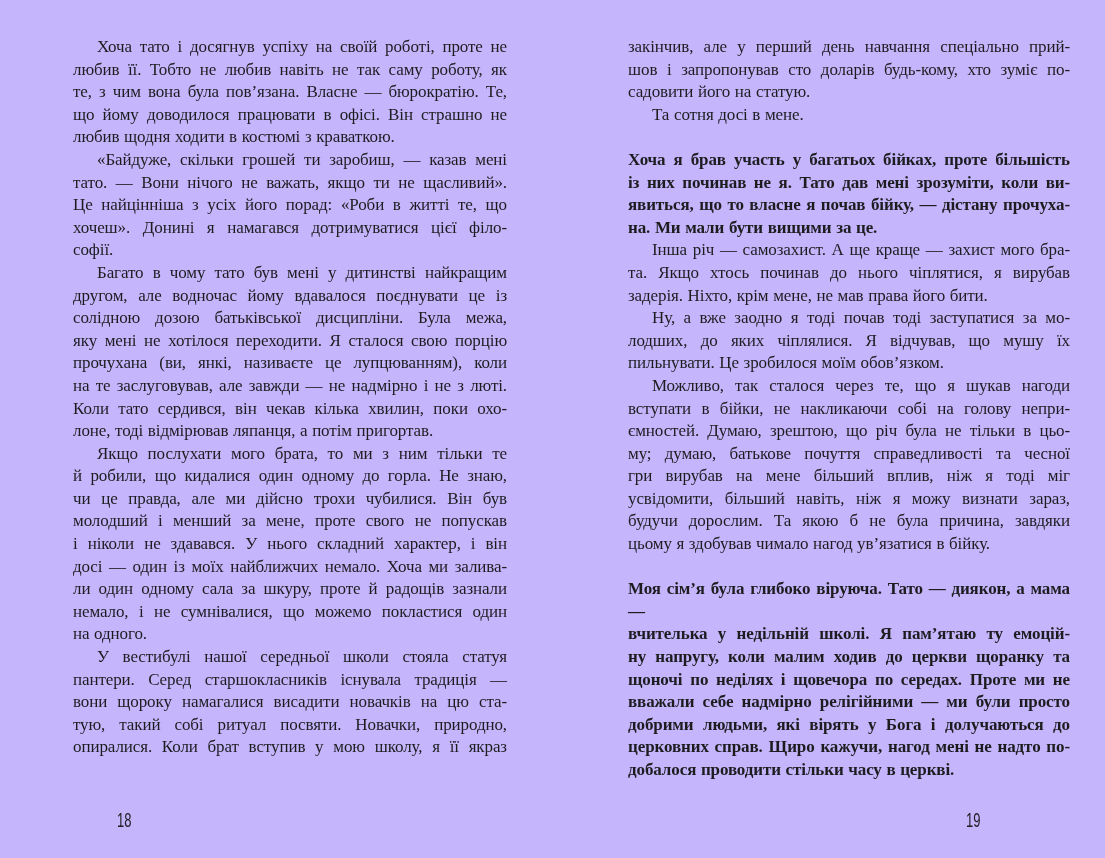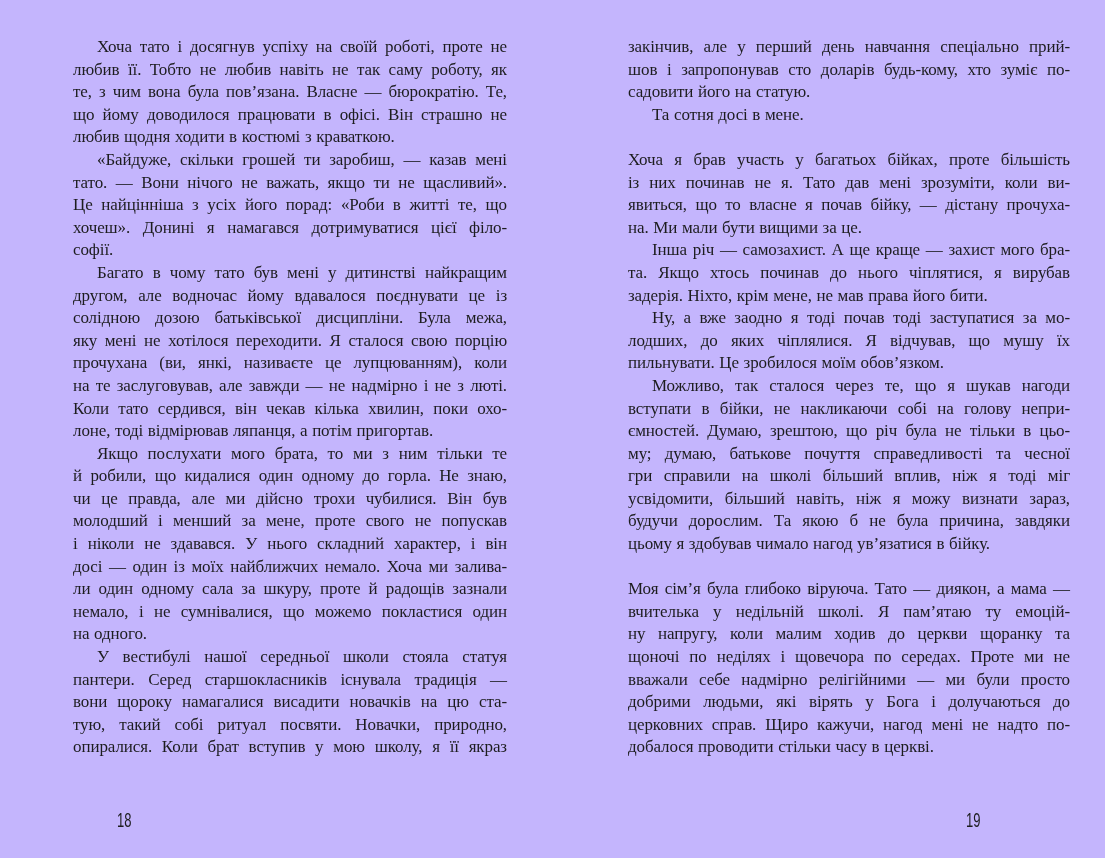--- a/index.html
+++ b/index.html
@@ -21,21 +21,21 @@
     position: absolute;
     top: 36px;
     font-size: 17px;
     line-height: 22.6px;
     letter-spacing: -0.1px;
     word-spacing: 0.5px;
   }
   .textblock.left  { left: 73px;  width: 434px; }
   .textblock.right { left: 628px; width: 442px; }
   .para { margin: 0; padding: 0; }
-  .para.gap { margin-top: 22.6px; }
+  .para.gap { margin-top: 22.6px; font-weight: bold; }
   .para.indent .line:first-child { text-indent: 24px; }
   .line {
     text-align: justify;
     text-align-last: justify;
   }
   .line.lastline {
     text-align-last: left;
   }
   .pagenum {
     position: absolute;
@@ -120,21 +120,21 @@
       <div class="para indent">
         <div class="line">Ну, а вже заодно я тоді почав тоді заступатися за мо-</div>
         <div class="line">лодших, до яких чіплялися. Я відчував, що мушу їх</div>
         <div class="line lastline">пильнувати. Це зробилося моїм обов’язком.</div>
       </div>
       <div class="para indent">
         <div class="line">Можливо, так сталося через те, що я шукав нагоди</div>
         <div class="line">вступати в бійки, не накликаючи собі на голову непри-</div>
         <div class="line">ємностей. Думаю, зрештою, що річ була не тільки в цьо-</div>
         <div class="line">му; думаю, батькове почуття справедливості та чесної</div>
-        <div class="line">гри справили на школі більший вплив, ніж я тоді міг</div>
+        <div class="line">гри вирубав на мене більший вплив, ніж я тоді міг</div>
         <div class="line">усвідомити, більший навіть, ніж я можу визнати зараз,</div>
         <div class="line">будучи дорослим. Та якою б не була причина, завдяки</div>
         <div class="line lastline">цьому я здобував чимало нагод ув’язатися в бійку.</div>
       </div>
       <div class="para gap">
         <div class="line">Моя сім’я була глибоко віруюча. Тато — диякон, а мама —</div>
         <div class="line">вчителька у недільній школі. Я пам’ятаю ту емоцій-</div>
         <div class="line">ну напругу, коли малим ходив до церкви щоранку та</div>
         <div class="line">щоночі по неділях і щовечора по середах. Проте ми не</div>
         <div class="line">вважали себе надмірно релігійними — ми були просто</div>

